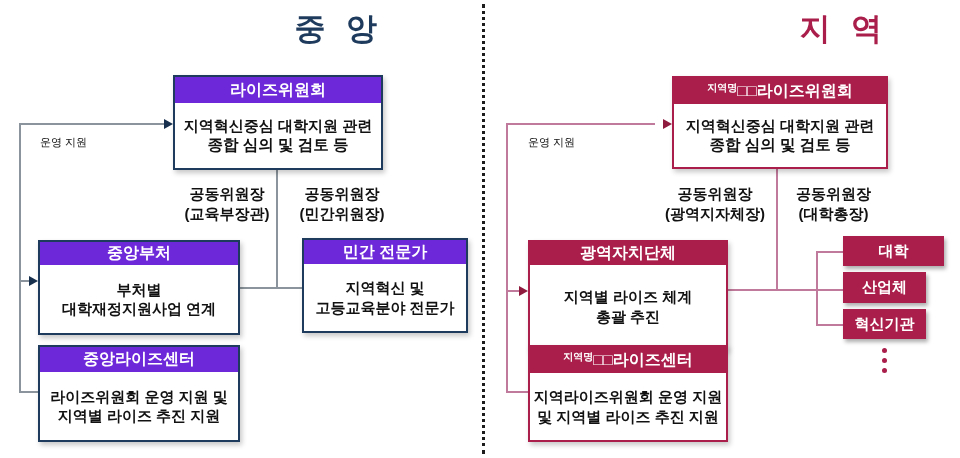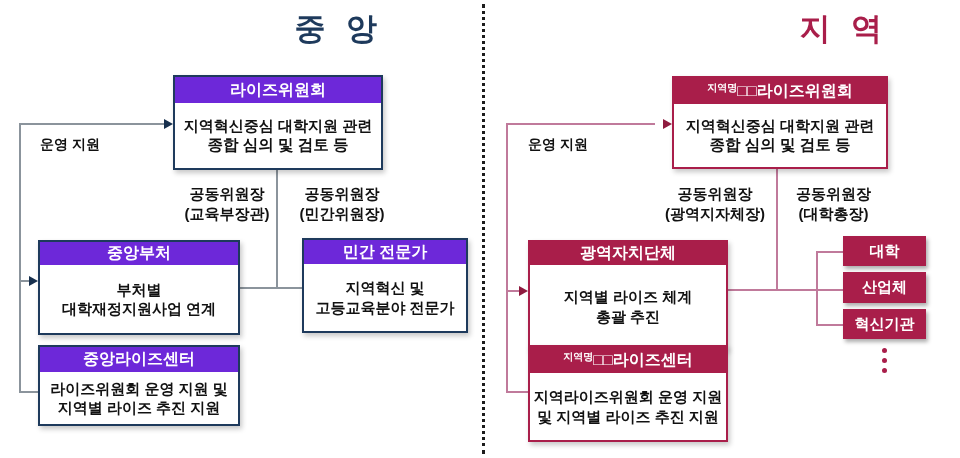--- a/index.html
+++ b/index.html
@@ -50,21 +50,21 @@
   .gray-l { background:#8B949C; }
   .pink-l { background:#C07A9B; }
   .hline { height:2px; }
   .vline { width:2px; }
 
   .arr { position:absolute; width:0; height:0;
     border-top:5px solid transparent; border-bottom:5px solid transparent; }
   .arr.navy-a { border-left:9px solid #17304E; }
   .arr.crimson-a { border-left:9px solid #8F1B3F; }
 
-  .lbl { position:absolute; font-weight:700; font-size:14px; color:#111;
+  .lbl { position:absolute; font-weight:400; font-size:11px; color:#111;
     text-align:right; line-height:1.25; white-space:nowrap; }
   .lbl2 { position:absolute; font-weight:700; font-size:15px; color:#111;
     text-align:center; line-height:1.3; }
 
   .vdot { position:absolute; width:5px; height:5px; border-radius:50%;
     background:#A91E4A; }
 </style>
 </head>
 <body>
 
@@ -111,21 +111,21 @@
   </div>
 
   <div class="box navy" style="left:302px; top:238px; width:166px; height:95px;">
     <div class="box-header" style="height:24px;">민간 전문가</div>
     <div class="box-body">
       <div>지역혁신 및</div>
       <div>고등교육분야 전문가</div>
     </div>
   </div>
 
-  <div class="box navy" style="left:38px; top:345px; width:202px; height:81px;">
+  <div class="box navy" style="left:38px; top:345px; width:202px; height:97px;">
     <div class="box-header" style="height:25px;">중앙라이즈센터</div>
     <div class="box-body">
       <div>라이즈위원회 운영 지원 및</div>
       <div>지역별 라이즈 추진 지원</div>
     </div>
   </div>
 
   <div class="sec-title crimson-t" style="left:672px; top:8px; width:216px;">지 역</div>
 
   <div class="vline pink-l" style="left:506px; top:123px; height:270px;"></div>
@@ -174,21 +174,21 @@
     <div class="box-header" style="height:26px;">
       <span class="hdr-prefix">지역명</span>
         <span>□□라이즈센터</span>
     </div>
     <div class="box-body">
       <div>지역라이즈위원회 운영 지원</div>
       <div>및 지역별 라이즈 추진 지원</div>
     </div>
   </div>
 
-  <div class="chip" style="left:843px; top:236px; width:83px; height:30px;">대학</div>
+  <div class="chip" style="left:843px; top:236px; width:101px; height:30px;">대학</div>
   <div class="chip" style="left:843px; top:272px; width:83px; height:31px;">산업체</div>
   <div class="chip" style="left:843px; top:309px; width:83px; height:30px;">혁신기관</div>
 
   <div class="vdot" style="left:882px; top:348px;"></div>
   <div class="vdot" style="left:882px; top:358px;"></div>
   <div class="vdot" style="left:882px; top:368px;"></div>
 
 </div>
 
 </body></html>

